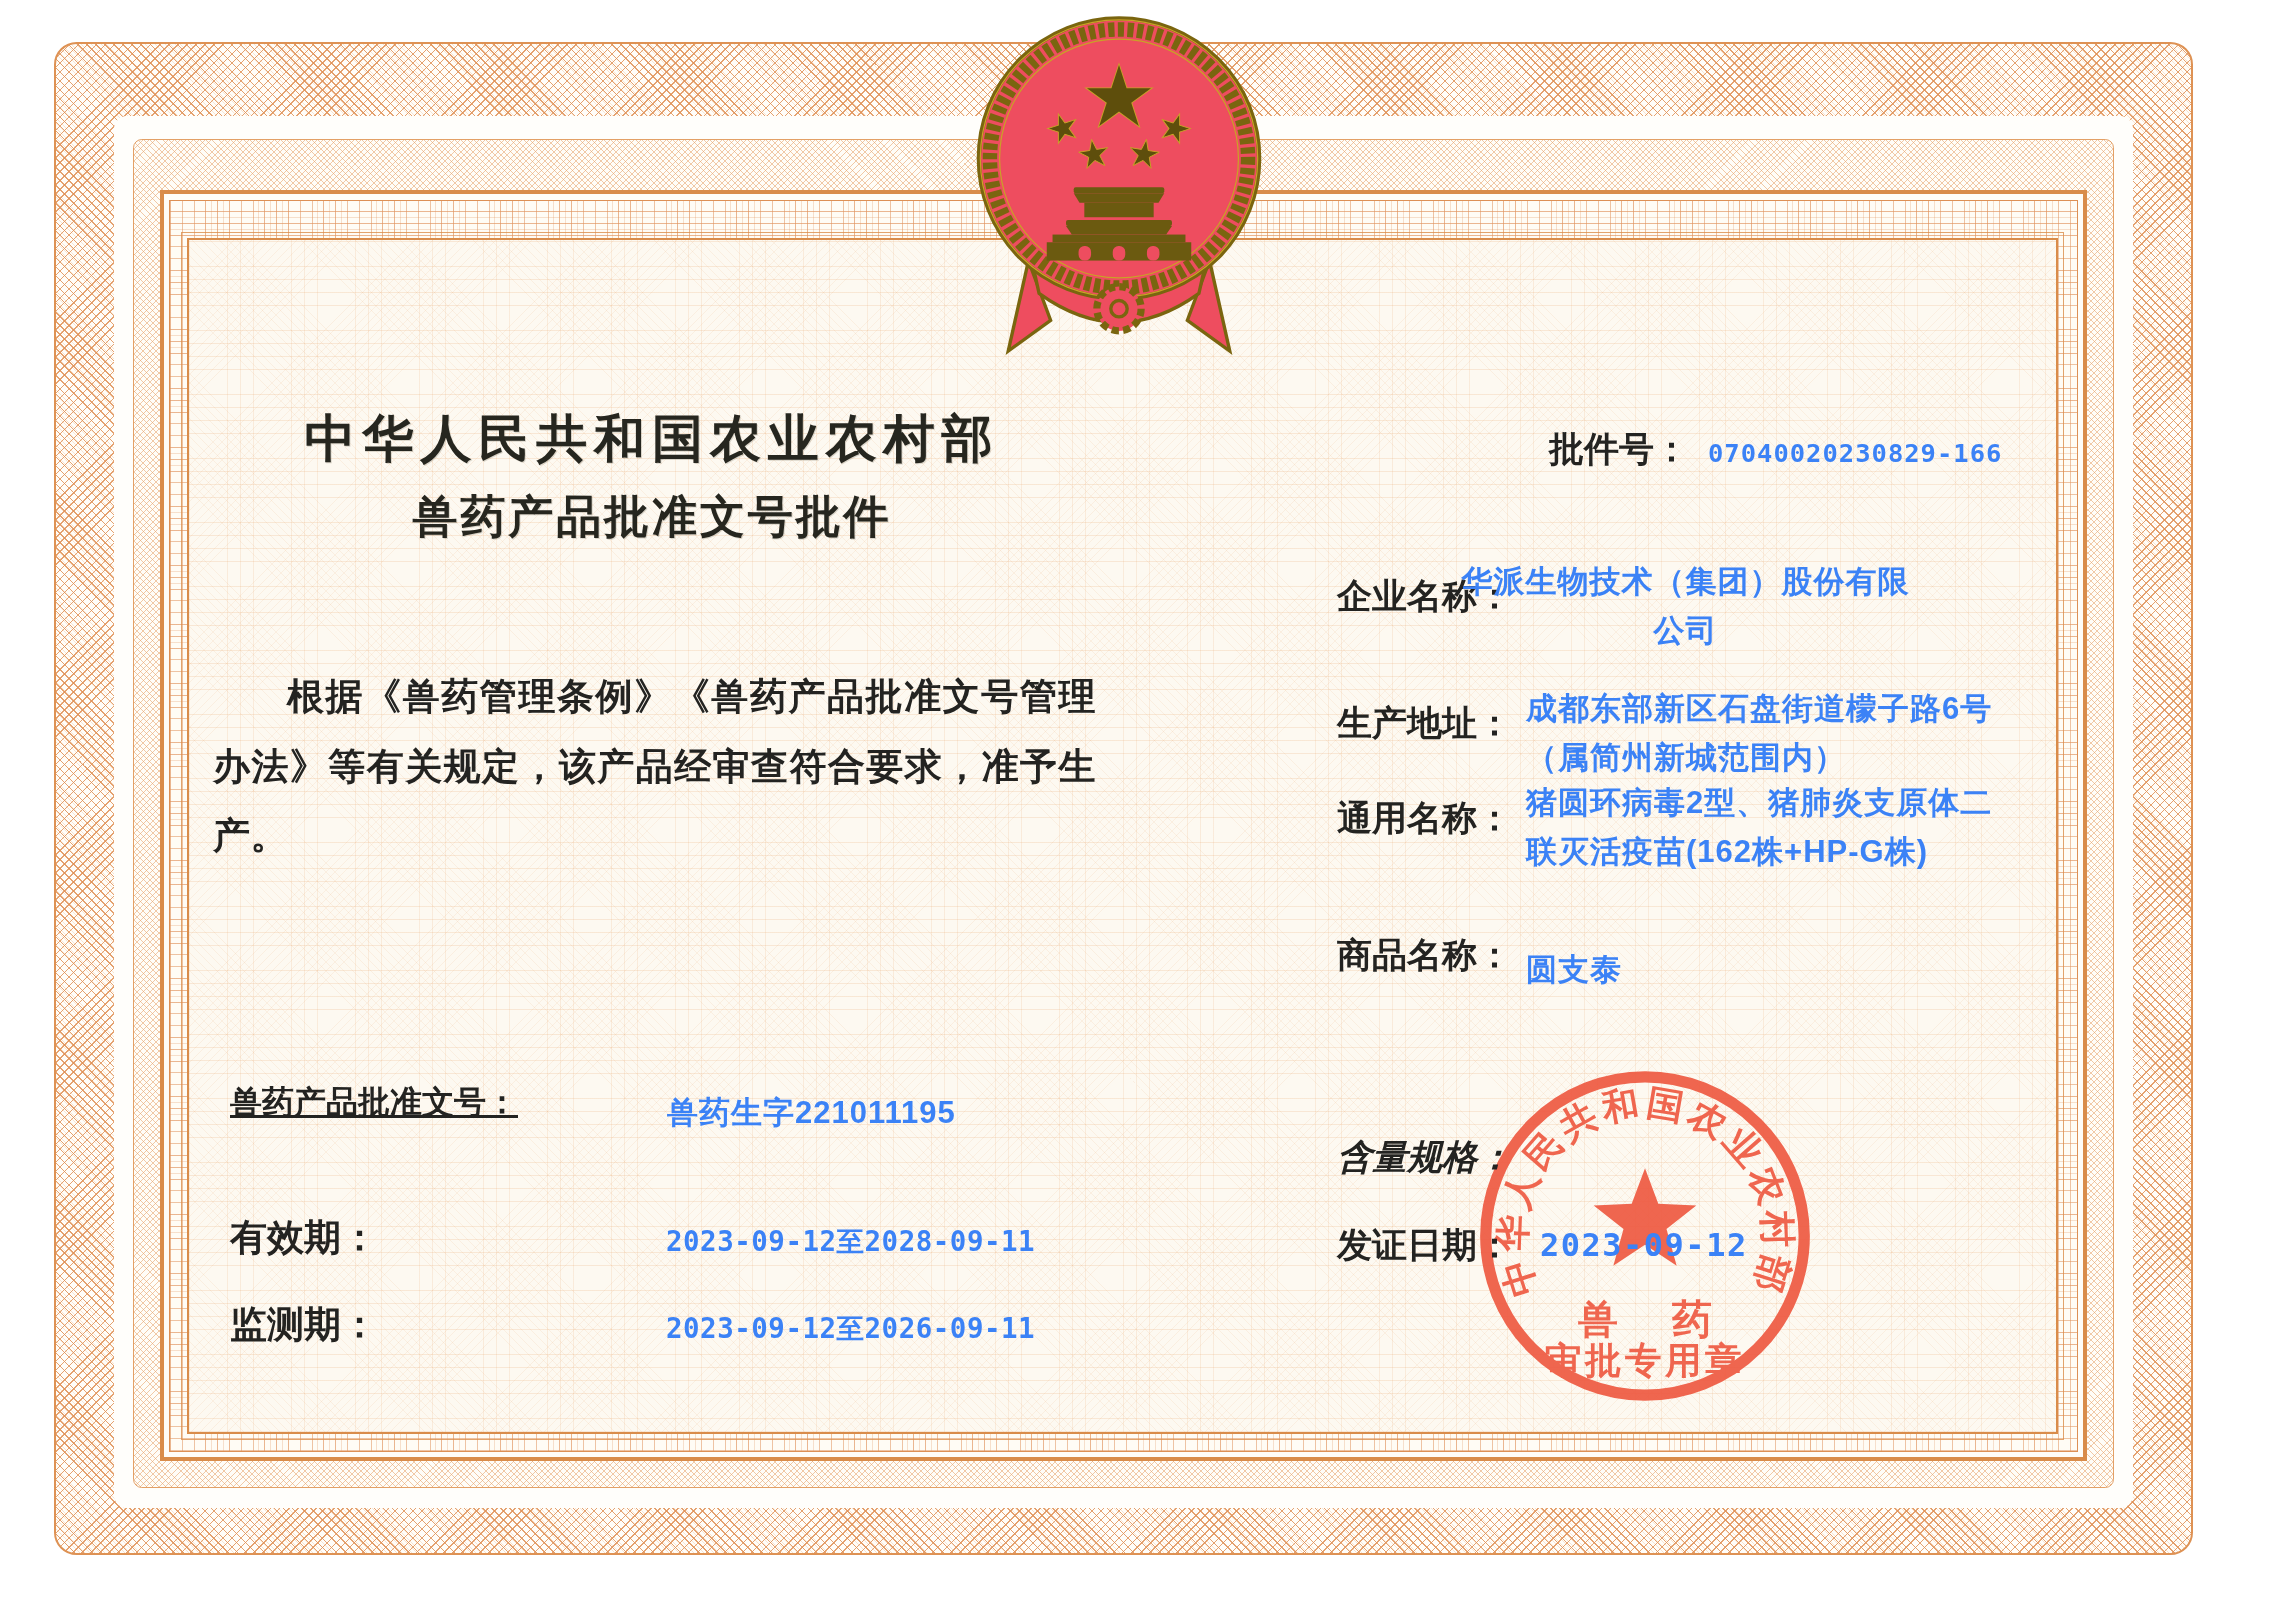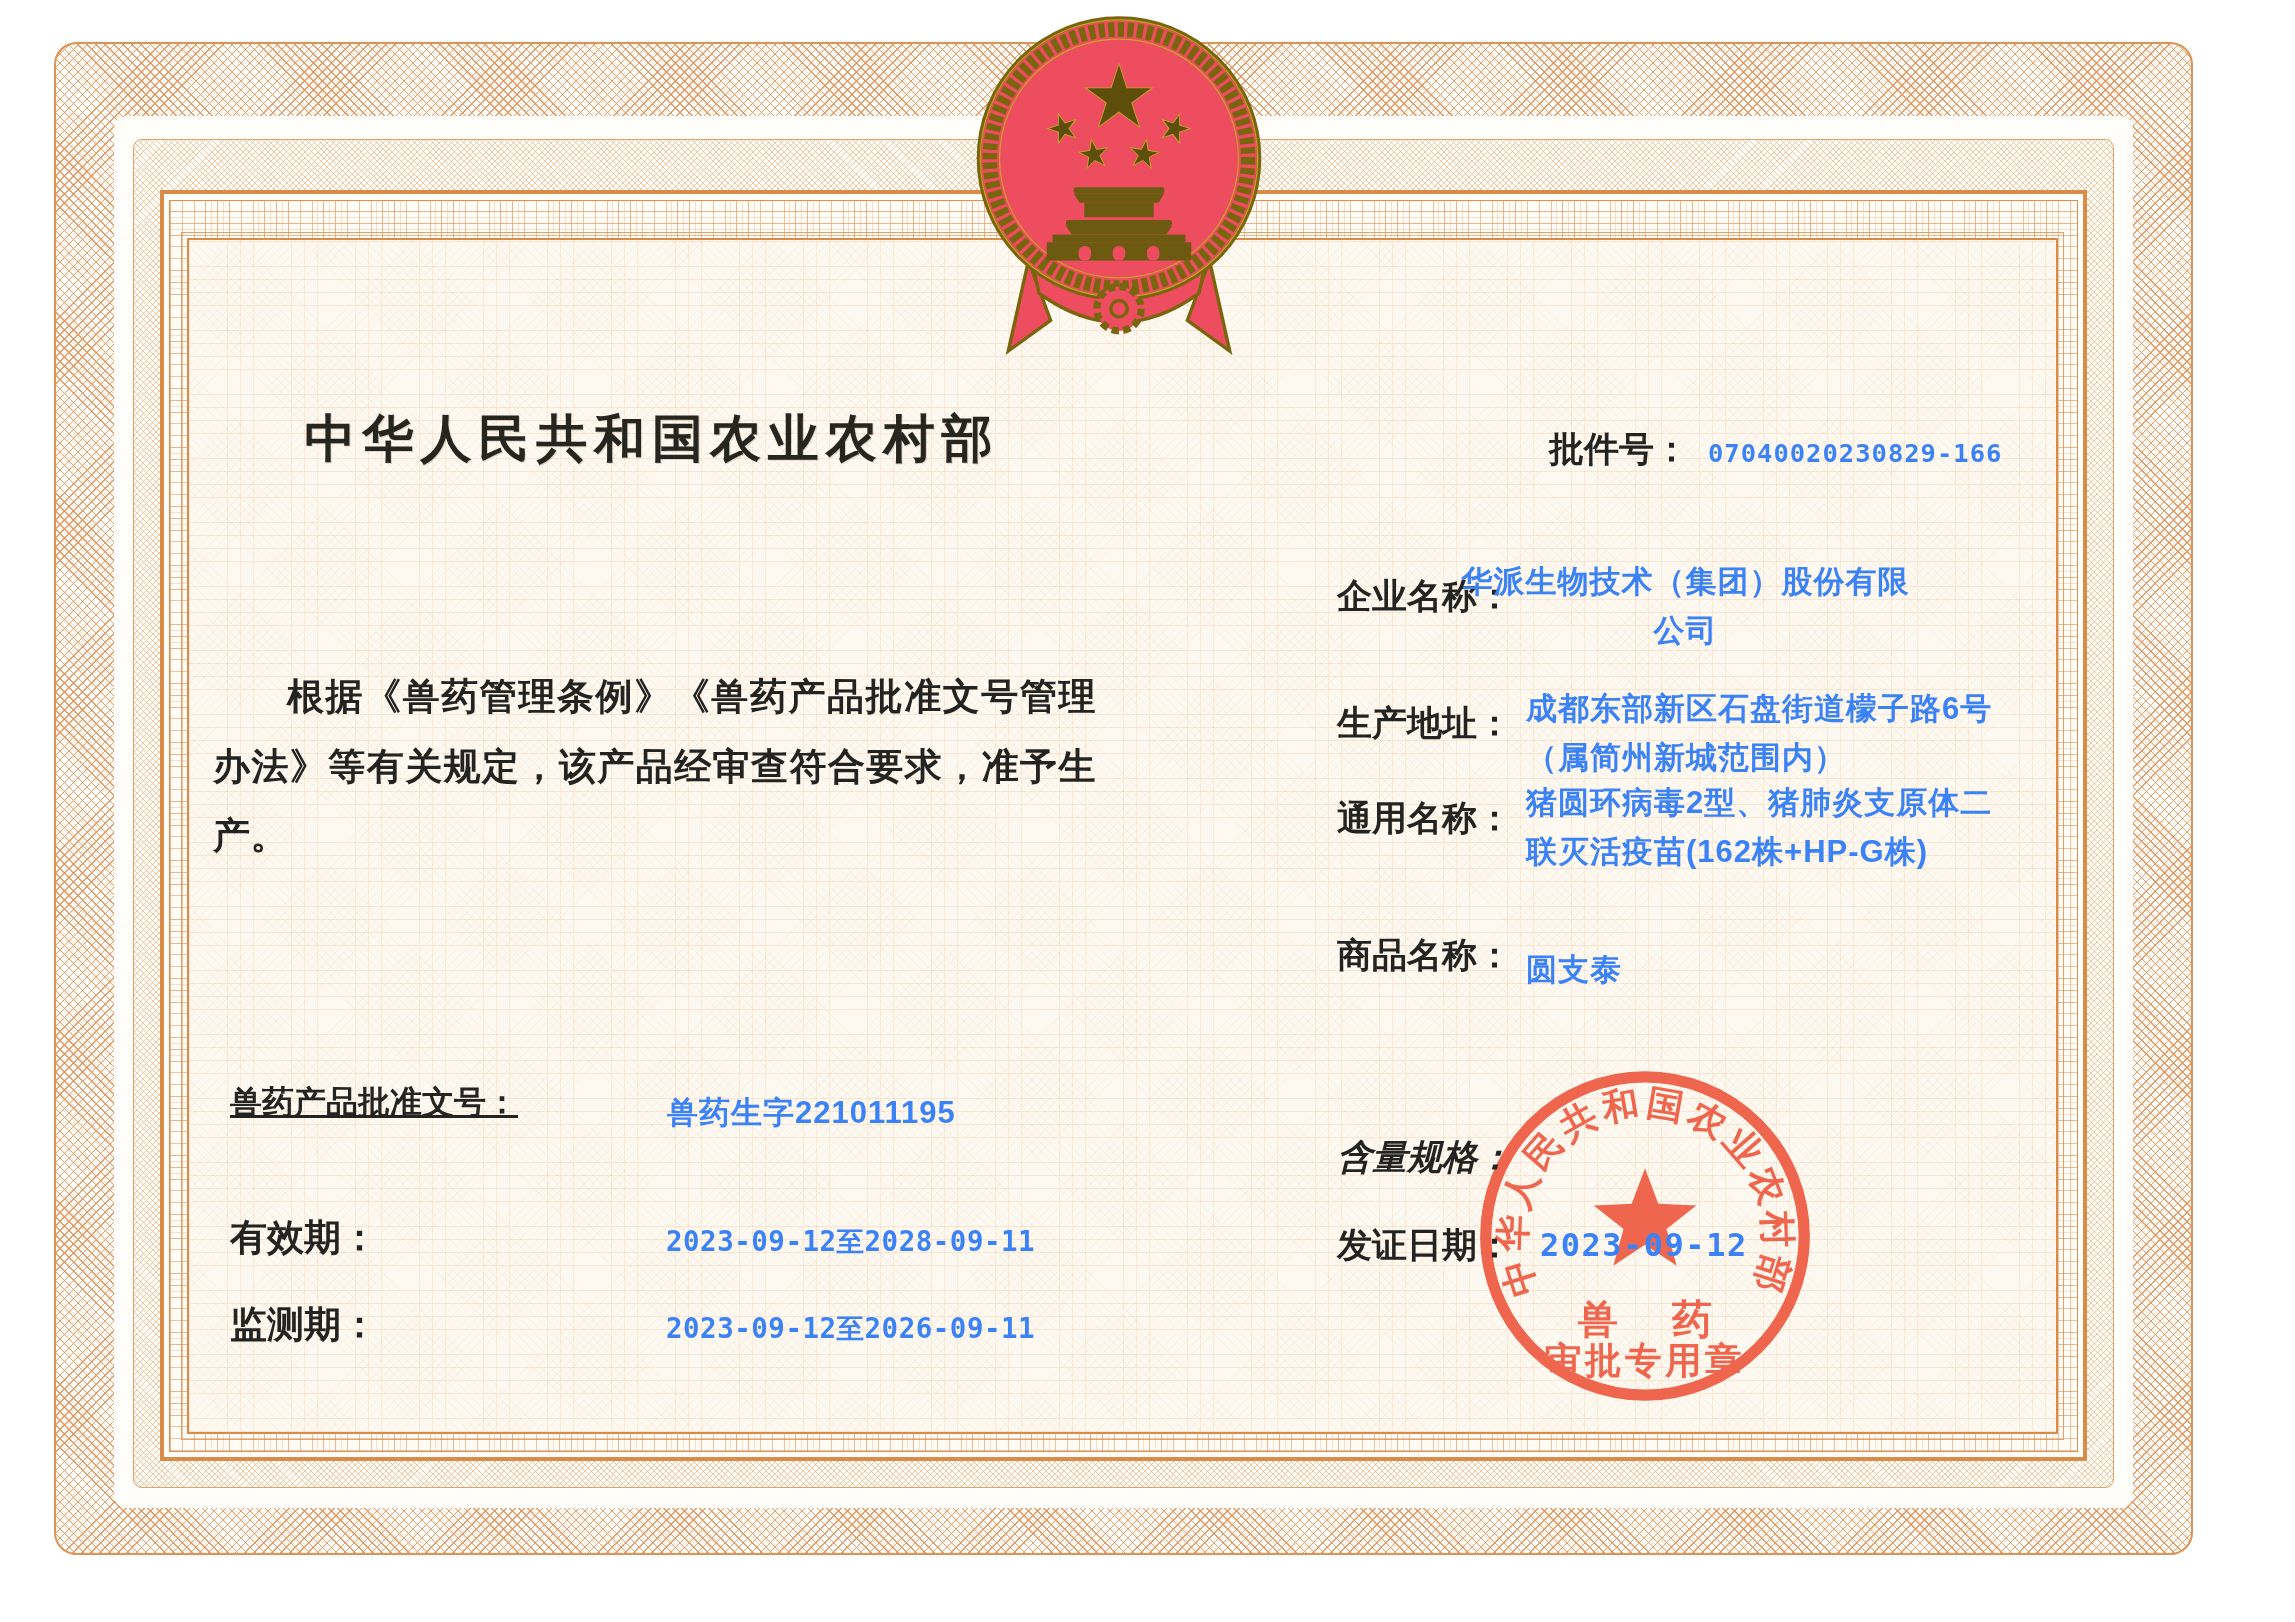--- a/index.html
+++ b/index.html
@@ -135,20 +135,21 @@
     <rect x="287" y="482" width="26" height="30" rx="12"></rect>
     <rect x="358" y="482" width="26" height="30" rx="12"></rect>
   </g>
 
   <circle cx="300" cy="612" r="46" fill="#EE4D5F" stroke="#7A650F" stroke-width="15" stroke-dasharray="15 9"></circle>
   <circle cx="300" cy="612" r="17" fill="none" stroke="#7A650F" stroke-width="7"></circle>
 </svg>
 
 <div class="abs title-block">
   <div class="cert-title">中华人民共和国农业农村部</div>
+  <div class="cert-subtitle">兽药产品批准文号批件</div>
 </div>
 
 <div class="abs field-label lbl-72" style="left:1549px;top:426px;">批件号：</div>
 <div class="abs field-value num num-52" style="left:1708px;top:438px;">07040020230829-166</div>
 
 <div class="abs body-para">根据《兽药管理条例》《兽药产品批准文号管理办法》等有关规定，该产品经审查符合要求，准予生产。</div>
 
 <div class="abs field-label lbl-72" style="left:1337px;top:573px;">企业名称：</div>
 <div class="abs field-value val-cjk" style="left:1448px;top:558px;text-align:center;">华派生物技术（集团）股份有限公司</div>
 

